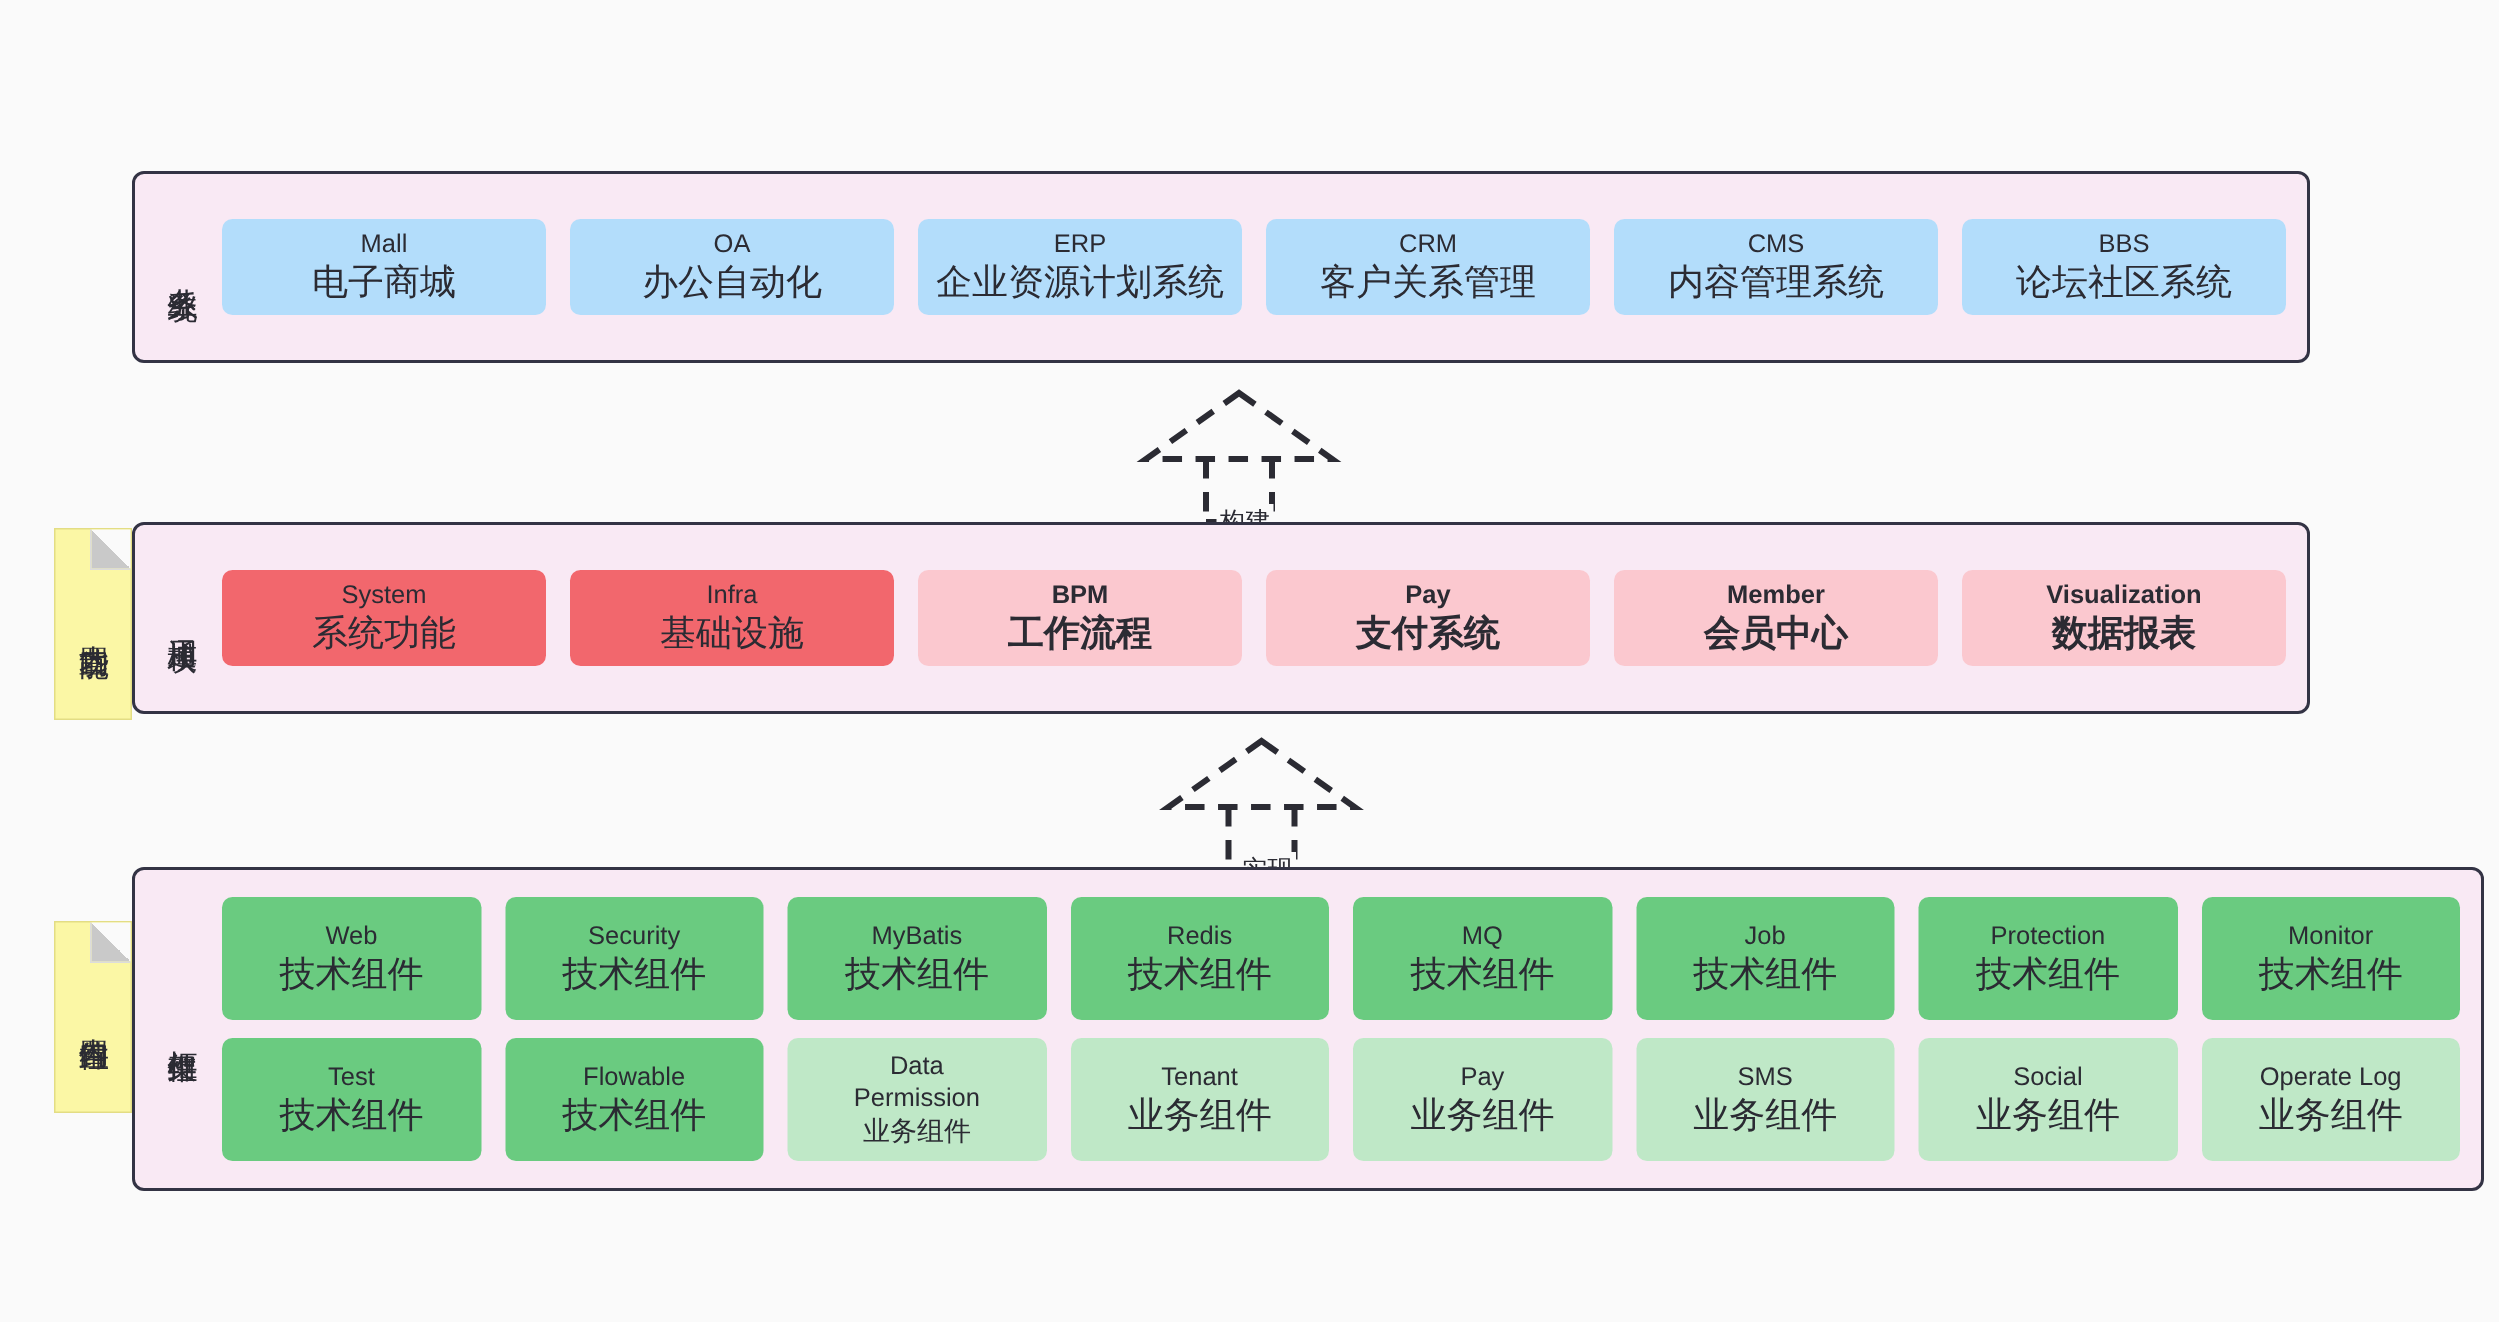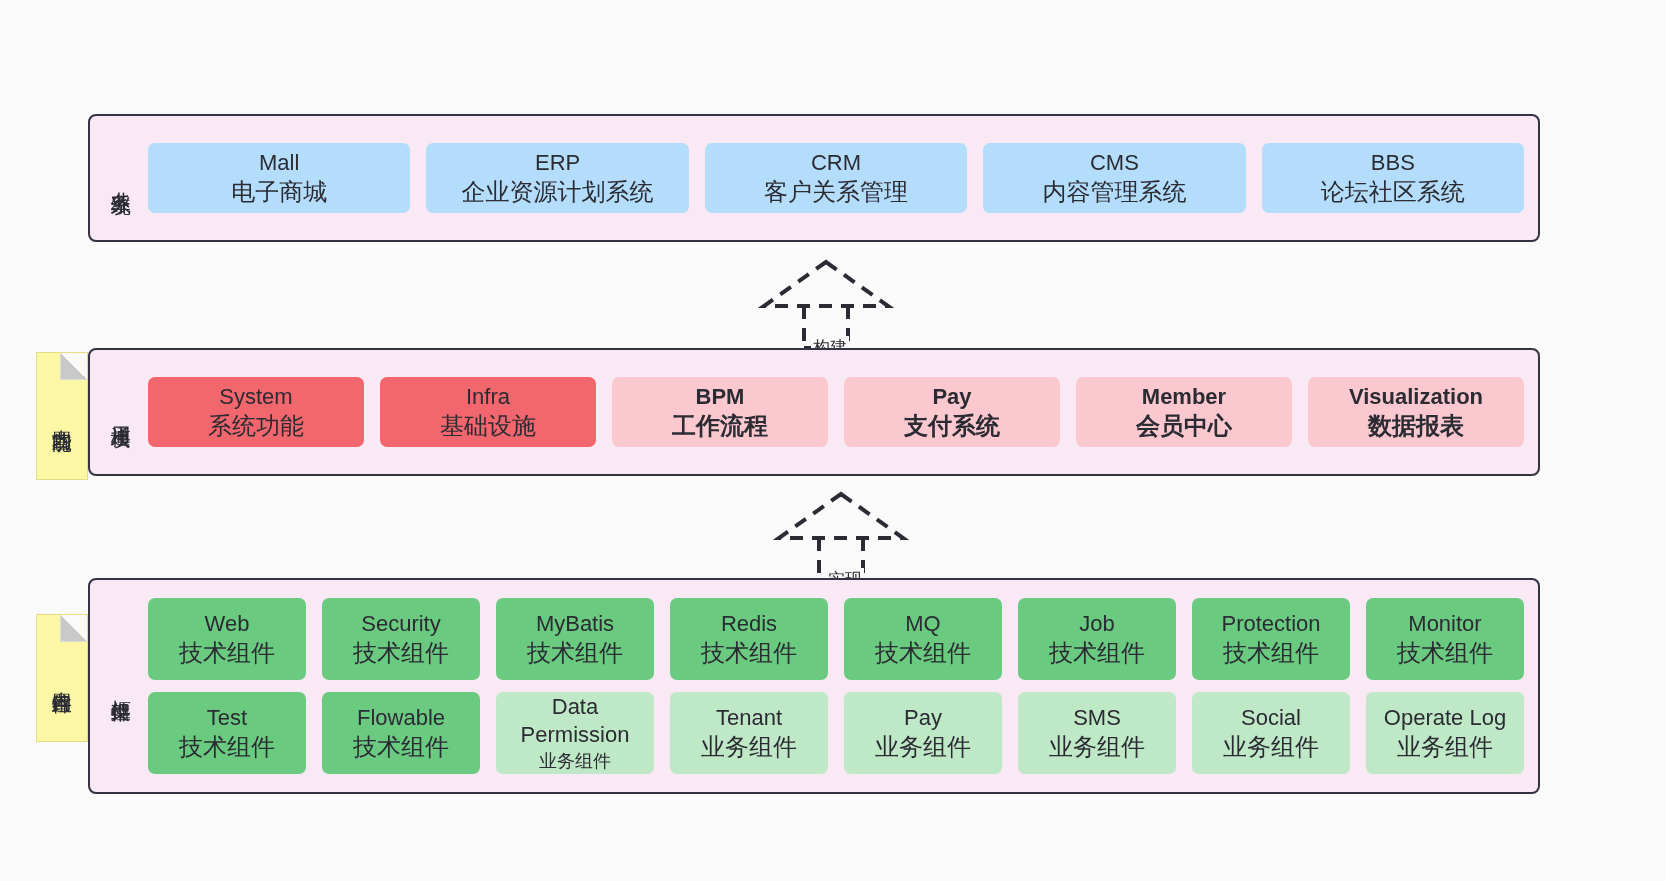--- a/index.html
+++ b/index.html
@@ -69,21 +69,21 @@
     border-radius: 7px;
     display: flex;
     flex-direction: column;
     align-items: center;
     justify-content: center;
     text-align: center;
     color: #2b2b33;
     line-height: 1.28;
     padding: 6px 4px;
   }
-  .card .t1 { font-size: 22px; }
+  .card .t1 { font-size: 17px; }
   .card .t2 { font-size: 24px; }
   .card .t3 { font-size: 18px; }
 
   .c-blue       { background: #b3ddfb; }
   .c-red        { background: #f2676d; }
   .c-pink       { background: #fbc8cf; font-weight: bold; }
   .c-green      { background: #6acb80; }
   .c-lightgreen { background: #bfe8c7; }
 
   
@@ -132,20 +132,24 @@
   <div class="layer" id="layer-business" style="left:88px; top:114px; width:1452px; height:128px;">
     <div class="layer-title">业务系统</div>
     <div class="layer-body">
       <div class="row">
 
         <div class="card c-blue">
           <span class="t1">Mall</span>
           <span class="t2">电子商城</span>
         </div>
         <div class="card c-blue">
+          <span class="t1">OA</span>
+          <span class="t2">办公自动化</span>
+        </div>
+        <div class="card c-blue">
           <span class="t1">ERP</span>
           <span class="t2">企业资源计划系统</span>
         </div>
         <div class="card c-blue">
           <span class="t1">CRM</span>
           <span class="t2">客户关系管理</span>
         </div>
         <div class="card c-blue">
           <span class="t1">CMS</span>
           <span class="t2">内容管理系统</span>
@@ -214,21 +218,21 @@
       <path d="M59,48 L59,92 M103,48 L103,92" stroke="#2b2b33" stroke-width="4" fill="none" stroke-dasharray="13,9"></path>
       <path d="M59,90 L103,90" stroke="#2b2b33" stroke-width="4" fill="none" stroke-dasharray="13,9"></path>
     </svg>
     <span class="conn-label" style="left:66px; top:32px;">实现</span>
   </div>
 
   <div class="note" style="left:36px; top:614px; width:52px; height:128px;">
     <span>内置组件</span>
   </div>
 
-  <div class="layer" id="layer-framework" style="left:88px; top:578px; width:1452px; height:216px;">
+  <div class="layer" id="layer-framework" style="left:88px; top:578px; width:1568px; height:216px;">
     <div class="layer-title">框架组件</div>
     <div class="layer-body">
       <div class="rows">
 
         <div class="row" style="height:82px;">
           <div class="card c-green">
             <span class="t1">Web</span>
             <span class="t2">技术组件</span>
           </div>
           <div class="card c-green">

